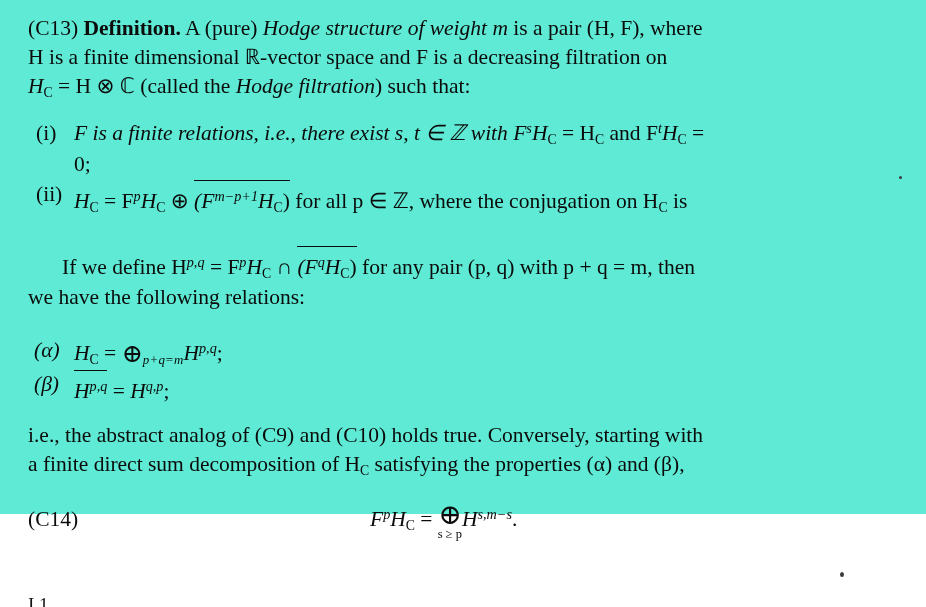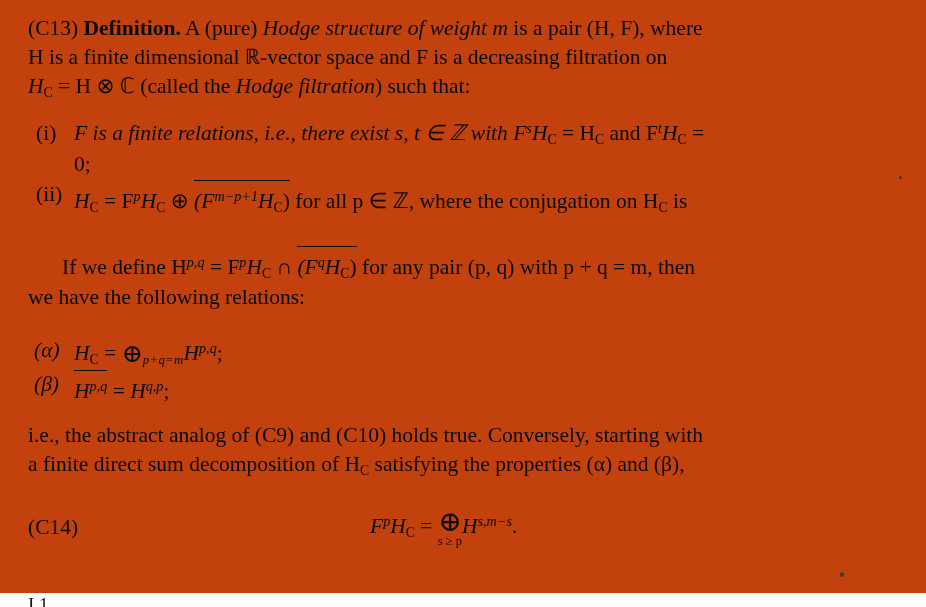--- a/index.html
+++ b/index.html
@@ -10,22 +10,22 @@
   body {
     width: 926px;
     height: 607px;
     overflow: hidden;
     font-family: "Liberation Serif", serif;
     color: #0b0b0b;
   }
   .page {
     position: relative;
     width: 926px;
-    height: 593px;
-    background: #c2410c;
+    height: 514px;
+    background: #5eead4;
     padding: 0;
     box-sizing: border-box;
   }
   .body-text {
     position: absolute;
     left: 28px;
     top: 14px;
     width: 872px;
     font-size: 21.5px;
     line-height: 1.345;
@@ -108,26 +108,26 @@
     letter-spacing: 0.2px;
   }
   .eqblock {
     position: relative;
     margin-top: 20px;
     height: 64px;
   }
   .eqtag {
     position: absolute;
     left: 0;
-    top: 12px;
+    top: 4px;
   }
   .eqbody {
     position: absolute;
     left: 342px;
-    top: 7px;
+    top: 0;
     text-align: left;
   }
   .stacked {
     display: inline-block;
     text-align: center;
     vertical-align: middle;
     line-height: 1;
   }
   .stacked .top {
     display: block;

